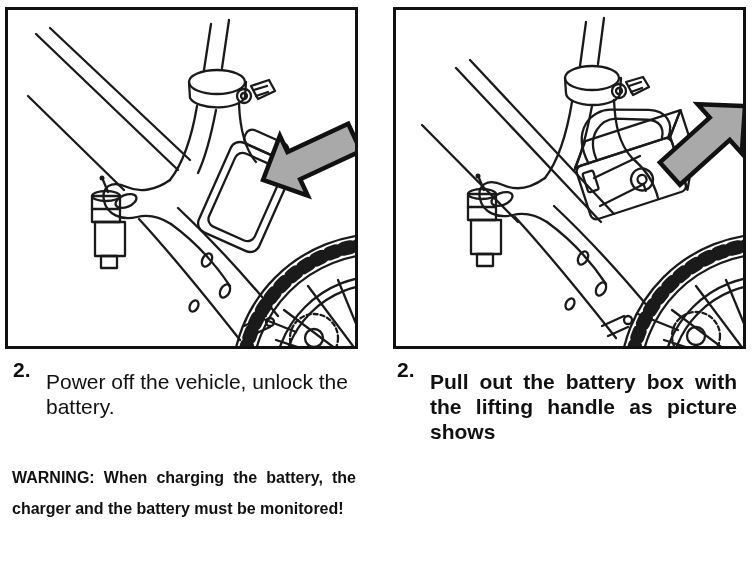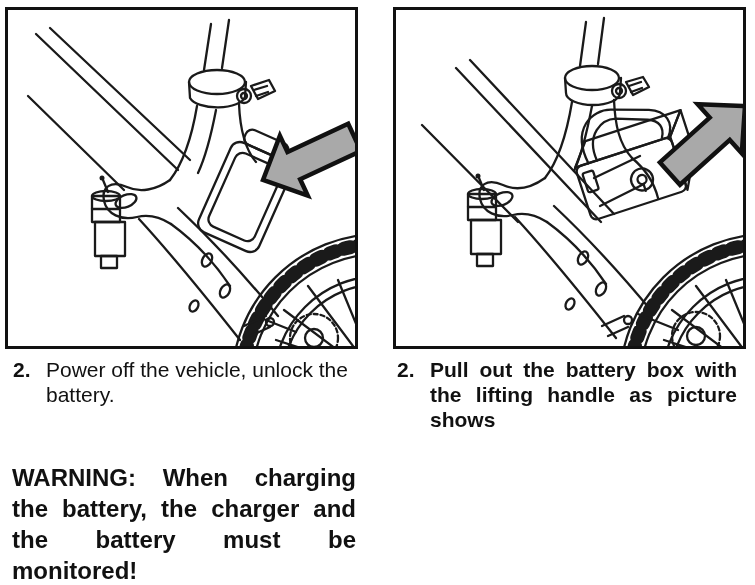--- a/index.html
+++ b/index.html
@@ -15,28 +15,28 @@
   }
   #panel-left  { left:5px; }
   #panel-right { left:393px; }
   .panel svg { display:block; width:100%; height:100%; }
 
   .caption {
     position:absolute; display:flex; align-items:flex-start;
     font-size:21px; line-height:25px; color:#111;
   }
   .caption .num { font-weight:bold; flex:0 0 33px; width:33px; }
-  .caption .body { flex:1 1 auto; }
+  .caption .body { flex:1 1 auto;margin-top:12px; }
   #caption-left  { left:13px;  top:357px; width:336px; }
   #caption-right { left:397px; top:357px; width:340px; }
   #caption-right .body p { margin:0; text-align:justify;font-weight:bold; }
 
   .warning {
     position:absolute; left:12px; top:462px; width:344px;
-    font-size:24px; font-weight:bold; line-height:31px;
+    font-size:16px; font-weight:bold; line-height:31px;
     text-align:justify; color:#111;
   }
 
   .lineart { stroke:#1a1a1a; stroke-width:2.3; fill:none;
              stroke-linecap:round; stroke-linejoin:round; }
   .blockarrow { fill:#a9a9a9; stroke:#111; stroke-width:4.5; stroke-linejoin:miter; }
 </style>
 </head>
 <body>
 

